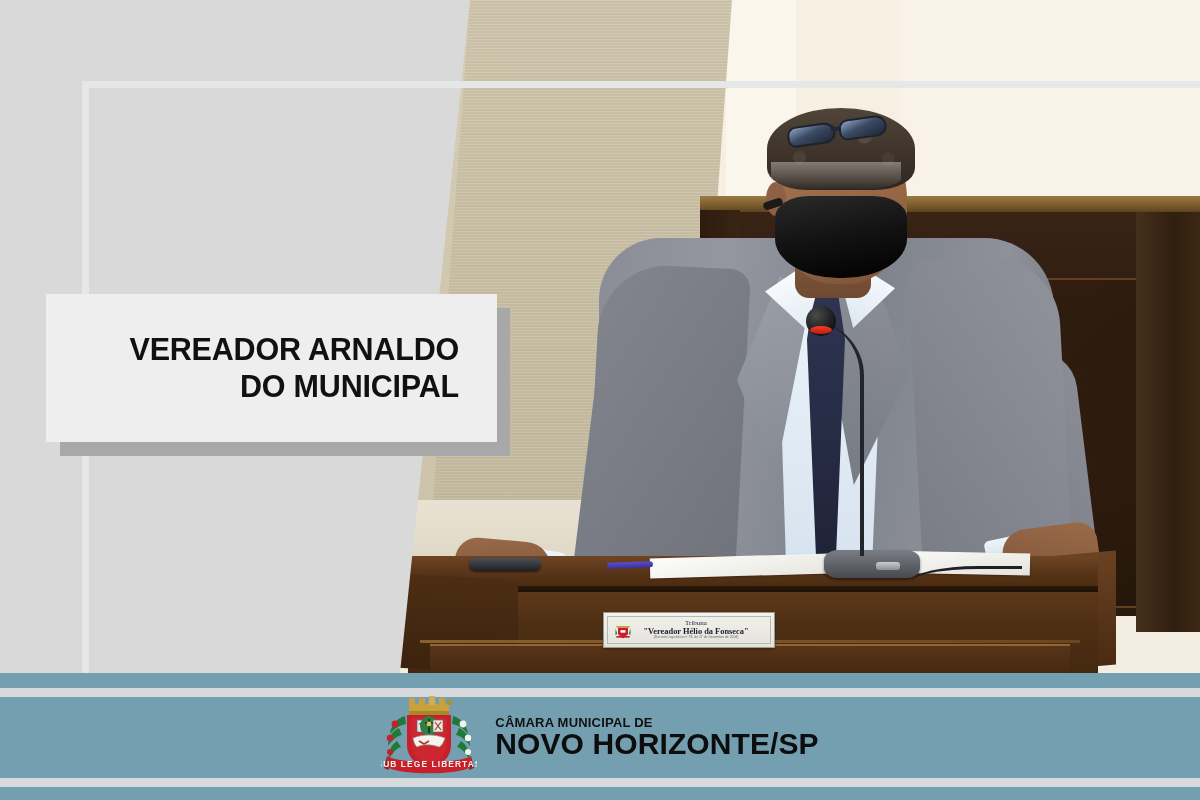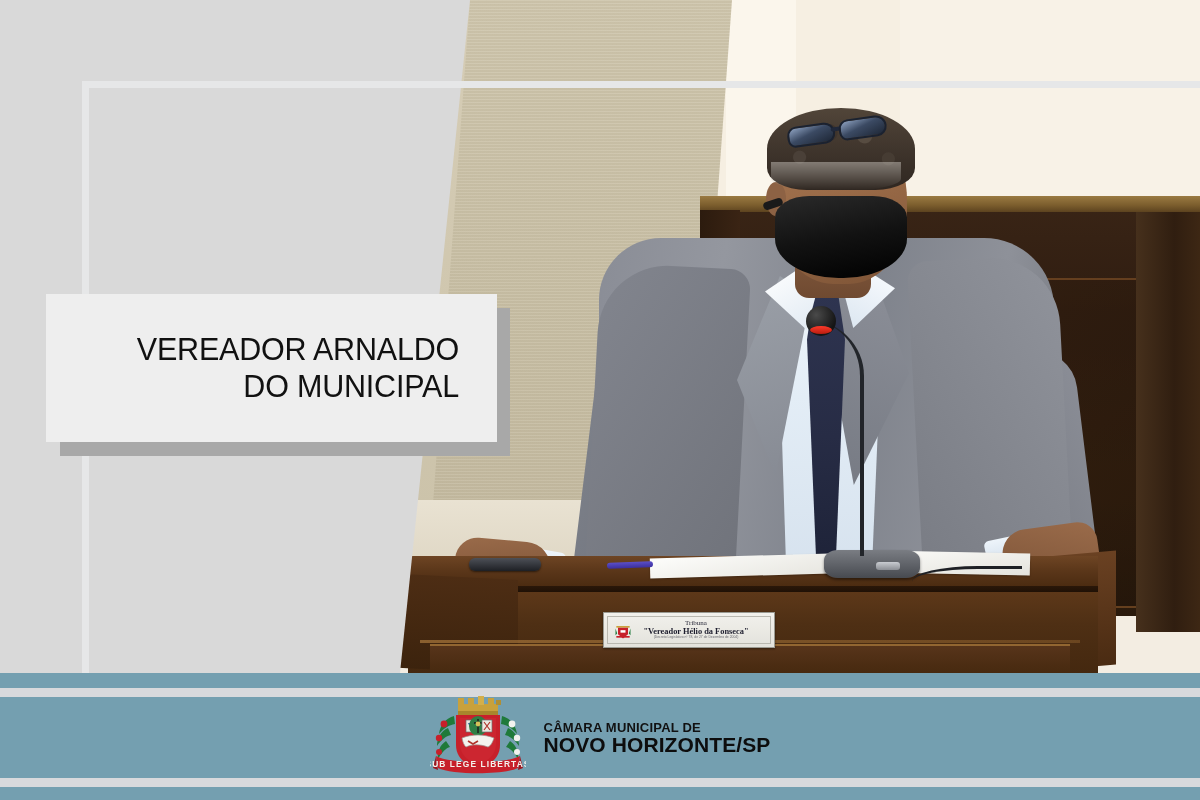--- a/index.html
+++ b/index.html
@@ -314,39 +314,39 @@
     position:absolute; left:60px; top:308px; width:450px; height:148px;
     background:#a8a8a8;
   }
   .title-card {
     position:absolute; left:46px; top:294px; width:451px; height:148px;
     background:#eeeeee;
     display:flex; align-items:center; justify-content:center;
   }
   .title-text {
     text-align:right;
-    font-size:30.5px; font-weight:normal; color:#111;
+    font-size:30.5px; font-weight:bold; color:#111;
     line-height:1.22; letter-spacing:-.2px;
     padding-right:38px; width:100%;
   }
 
   
   .band-a { position:absolute; left:0; top:673px; width:1200px; height:15px; background:#749fb0; }
   .band-gap1 { position:absolute; left:0; top:688px; width:1200px; height:9px; background:#d8d9dc; }
   .band-main { position:absolute; left:0; top:697px; width:1200px; height:81px; background:#749fb0; }
   .band-gap2 { position:absolute; left:0; top:778px; width:1200px; height:9px; background:#d8d9dc; }
   .band-b { position:absolute; left:0; top:787px; width:1200px; height:13px; background:#749fb0; }
 
   .banner-inner {
     position:absolute; left:0; top:697px; width:1200px; height:81px;
     display:flex; align-items:center; justify-content:center; gap:18px;
   }
   .banner-text { line-height:1.0; }
   .bt1 { font-size:13px; font-weight:bold; color:#111; letter-spacing:.2px; }
-  .bt2 { font-size:21px; font-weight:bold; color:#0d0d0d; letter-spacing:.1px; }
+  .bt2 { font-size:30px; font-weight:bold; color:#0d0d0d; letter-spacing:.1px; }
 
   .crest { position:relative; width:96px; height:88px; }
 </style>
 </head>
 <body>
 
 <div class="stage">
 
   <div class="photo">
 

